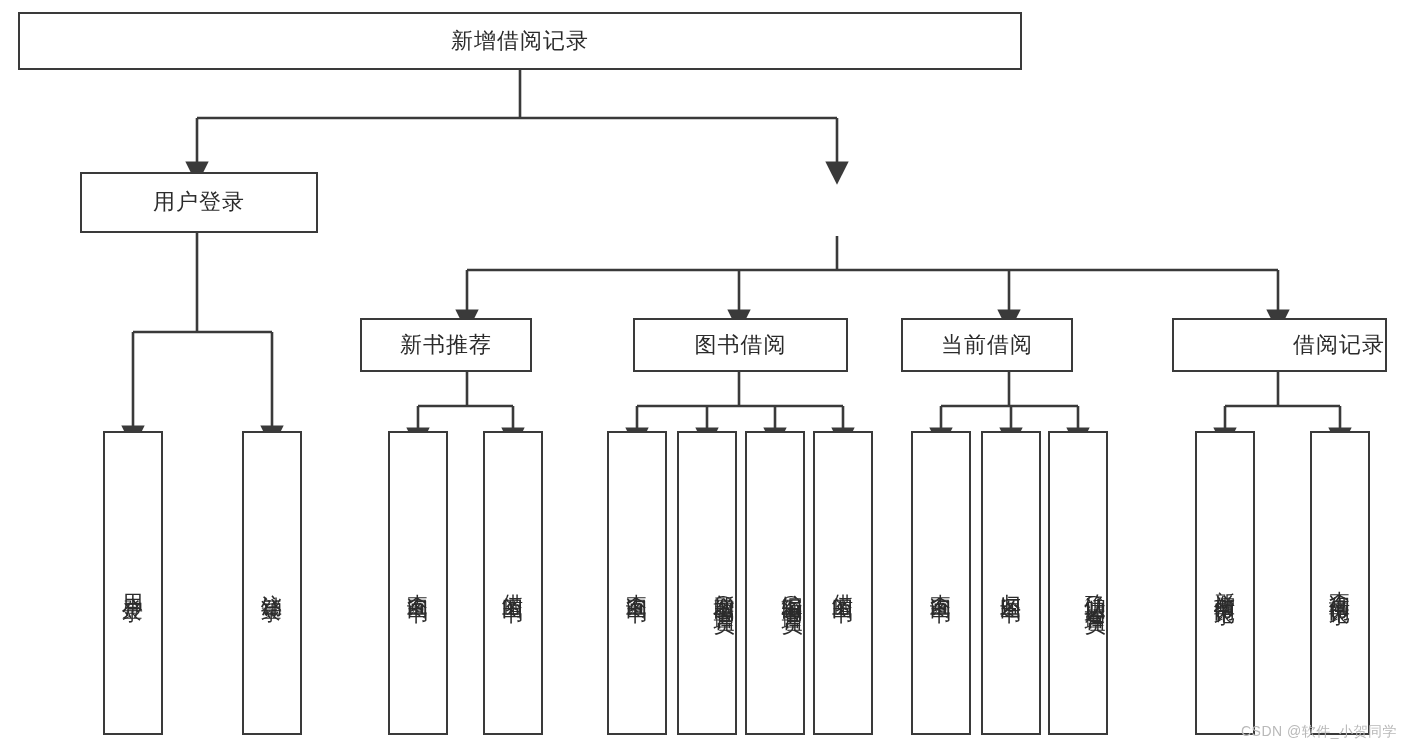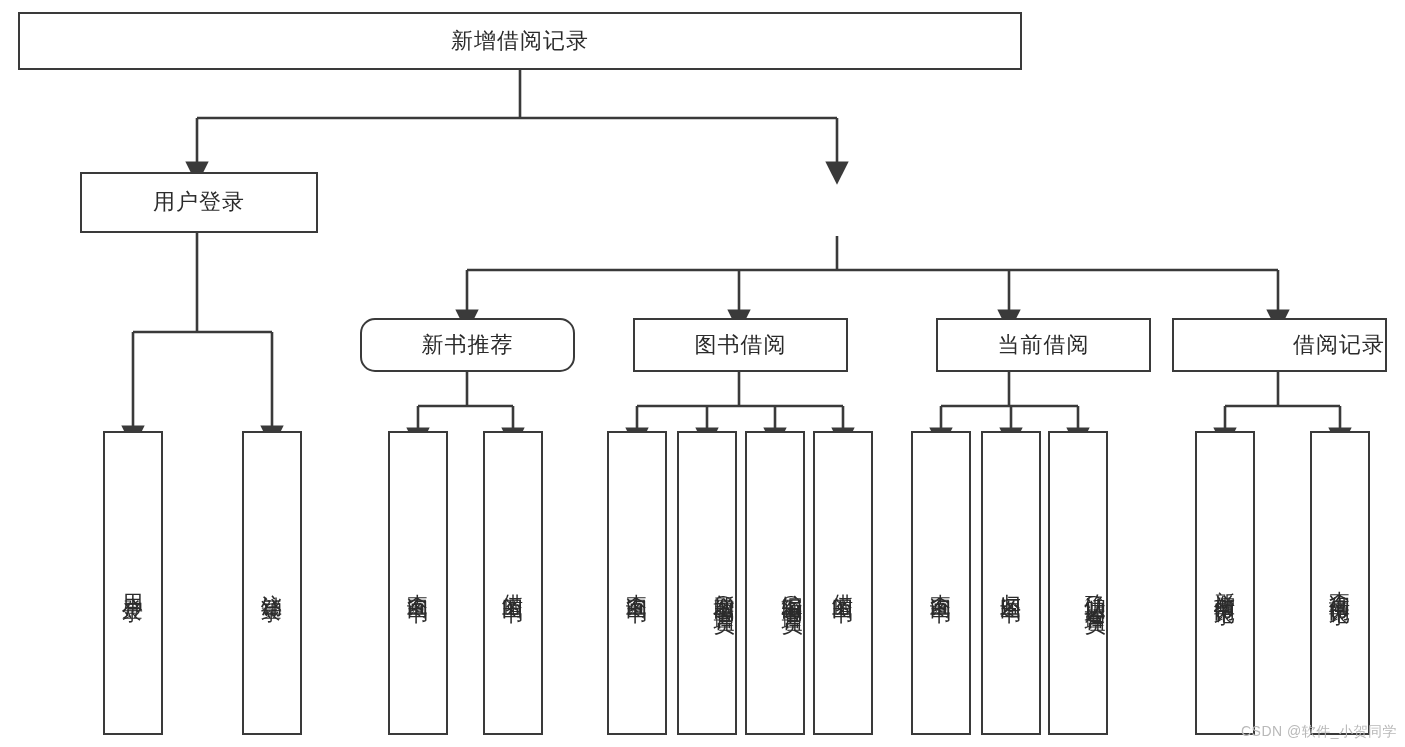--- a/index.html
+++ b/index.html
@@ -123,27 +123,27 @@
   </svg>
 
   <div class="node horiz" style="left:18px; top:12px; width:1004px; height:58px;">
     <span>新增借阅记录</span>
   </div>
 
   <div class="node horiz" style="left:80px; top:172px; width:238px; height:61px;">
     <span>用户登录</span>
   </div>
 
-  <div class="node horiz" style="left:360px; top:318px; width:215px; height:54px;border-radius:15px;">
+  <div class="node horiz" style="left:360px; top:318px; width:172px; height:54px;">
     <span>新书推荐</span>
   </div>
   <div class="node horiz" style="left:633px; top:318px; width:215px; height:54px;">
     <span>图书借阅</span>
   </div>
-  <div class="node horiz" style="left:936px; top:318px; width:215px; height:54px;">
+  <div class="node horiz" style="left:901px; top:318px; width:172px; height:54px;">
     <span>当前借阅</span>
   </div>
   <div class="node horiz" style="left:1172px; top:318px; width:215px; height:54px;justify-content:flex-end;">
     <span>借阅记录</span>
   </div>
 
   <div class="node vert center" style="left:103px; top:431px; width:60px; height:304px;">
     <span>用户登录</span>
   </div>
   <div class="node vert center" style="left:242px; top:431px; width:60px; height:304px;">

